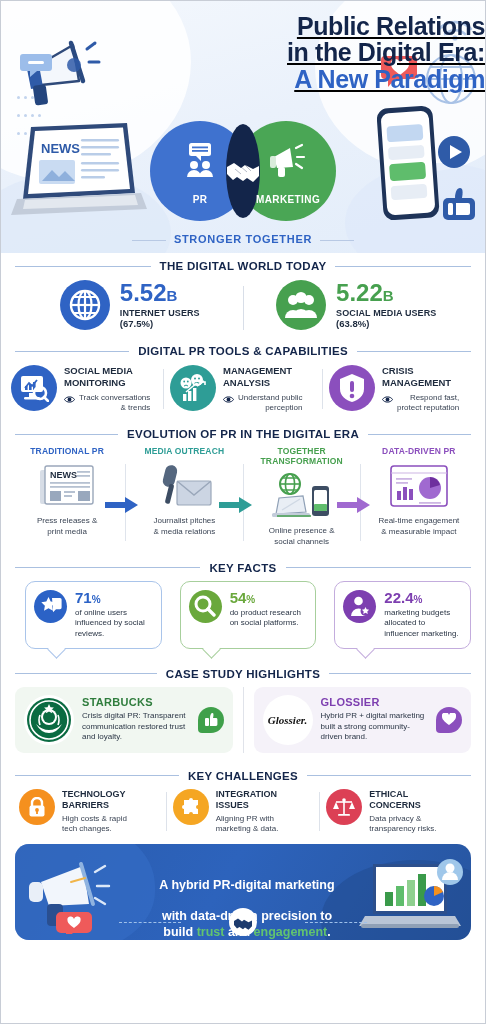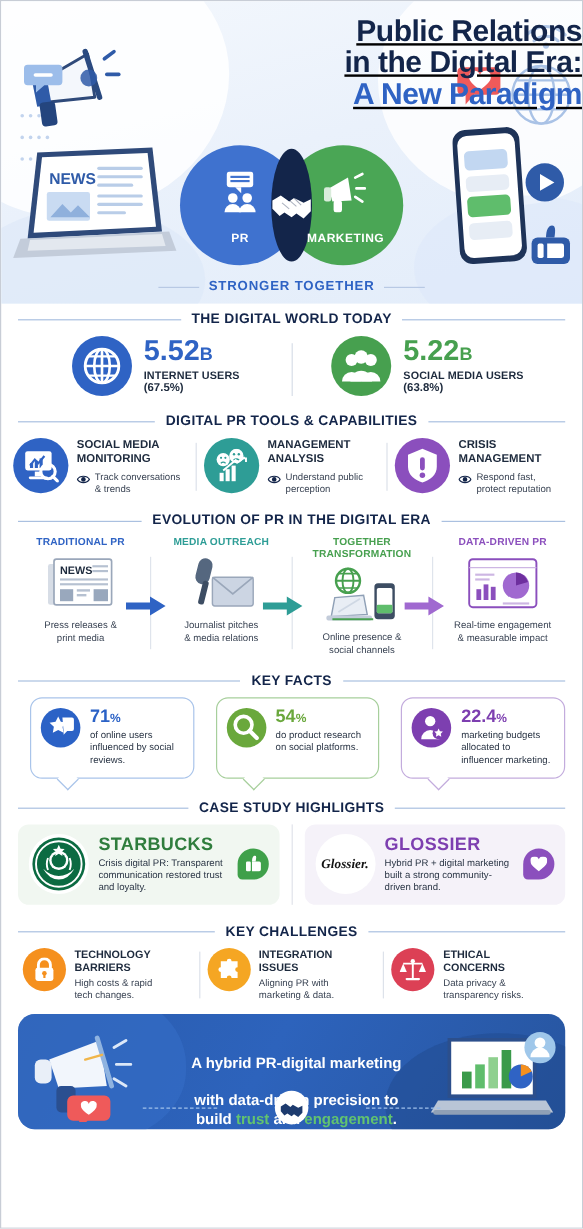--- a/index.html
+++ b/index.html
@@ -136,21 +136,21 @@
   .tool-div { width:1px; background:#dde2ea; margin:4px 0; }
   .tool-circ {
     width:46px; height:46px; border-radius:50%; flex:0 0 46px;
     display:flex; align-items:center; justify-content:center;
   }
   .t-blue { background:#2f63c4; }
   .t-teal { background:#2e9d96; }
   .t-purp { background:#8b4fbd; }
   .tool-tt { font-size:9.5px; font-weight:bold; color:#1d2a3d; line-height:1.22; }
   .tool-sub { display:flex; gap:4px; margin-top:5px; align-items:flex-start; }
-  .tool-sub .txt { font-size:8px; color:#3a4454; line-height:1.25; }
+  .tool-sub .txt { font-size:8px; color:#3a4454; line-height:1.25;text-align:right; }
 
   
   .evo { display:flex; align-items:stretch; padding:2px 8px 8px; }
   .evo-step { flex:1; text-align:center; padding:0 2px; }
   .evo-sep { width:1px; background:#dfe4ec; margin:18px 0 6px; }
   .evo-t { font-size:8.5px; font-weight:bold; letter-spacing:.15px; }
   .e1 { color:#2f63c4; } .e2 { color:#2e9d96; } .e3 { color:#47a04f; } .e4 { color:#8b4fbd; }
   .evo-art { height:52px; display:flex; align-items:center; justify-content:center; margin-top:4px;}
   .evo-d { font-size:8px; color:#3a4454; line-height:1.3; margin-top:4px; }
   .evo-row { position:relative; }
@@ -182,21 +182,21 @@
 
   
   .cases { display:flex; gap:10px; padding:3px 14px 10px; }
   .case { flex:1; border-radius:9px; padding:8px 9px; display:flex; gap:8px; align-items:center; }
   .case-a { background:#f1f7f1; }
   .case-b { background:#f5f2f9; }
   .case-logo {
     width:50px; height:50px; border-radius:50%; background:#fff; flex:0 0 50px;
     display:flex; align-items:center; justify-content:center; overflow:hidden;
   }
-  .case-name { font-size:15px; font-weight:bold; letter-spacing:.3px; }
+  .case-name { font-size:11px; font-weight:bold; letter-spacing:.3px; }
   .cn-green { color:#2f7d3d; } .cn-purp { color:#7d3fb0; }
   .case-tx { font-size:8px; color:#2a3545; line-height:1.3; margin-top:3px; }
   .case-badge { width:26px; height:26px; border-radius:50% 50% 50% 4px; flex:0 0 26px;
     display:flex; align-items:center; justify-content:center; }
   .cb-green { background:#3fa04a; } .cb-purp { background:#8b4fbd; }
   .case-div { width:1px; background:#e0e3ea; }
 
   
   .chal { display:flex; padding:3px 12px 8px; }
   .chal-i { flex:1; display:flex; gap:7px; padding:0 6px; align-items:flex-start; }

